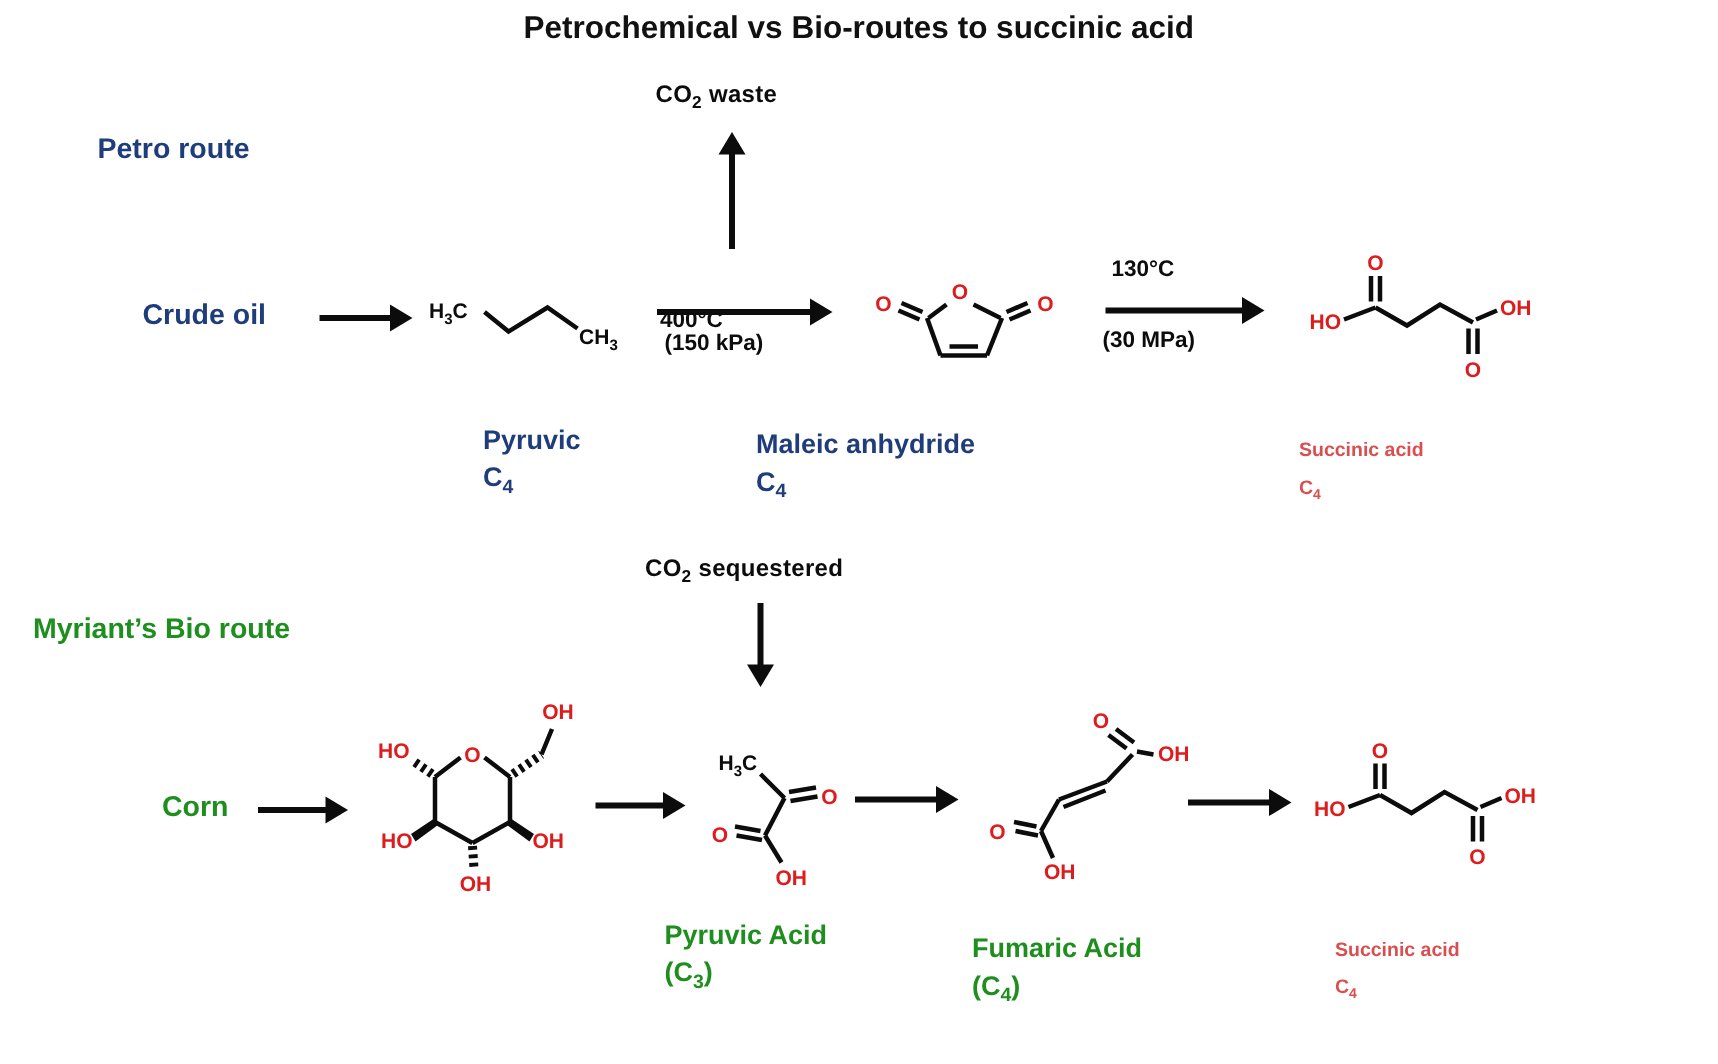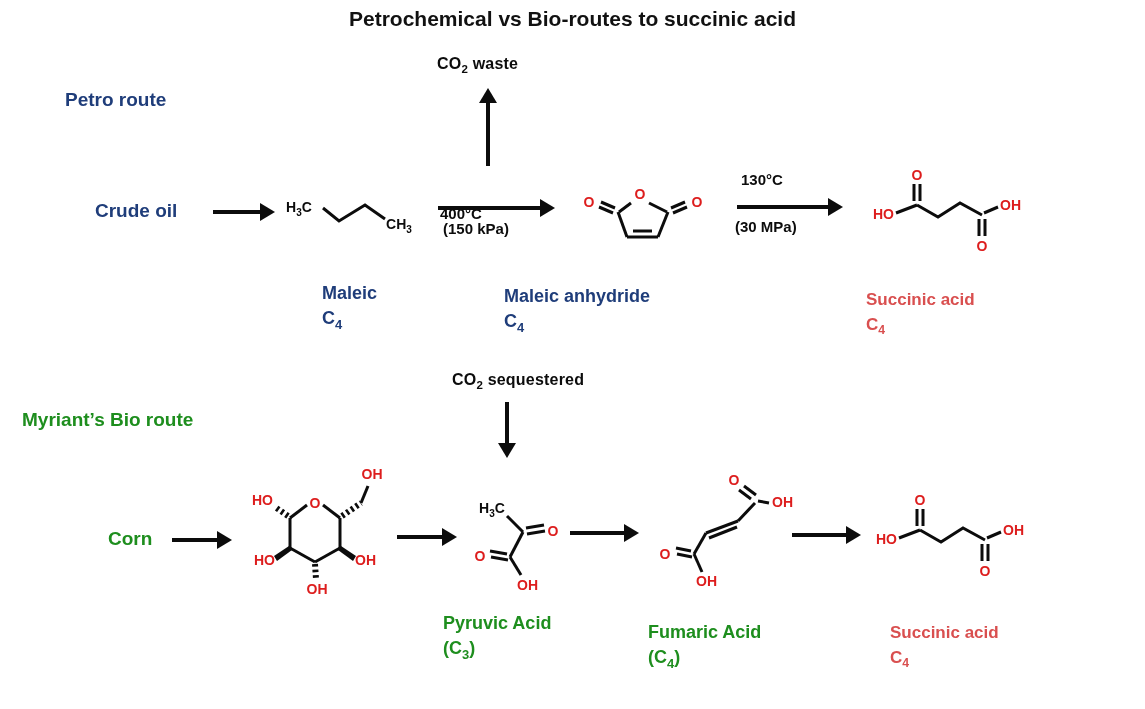--- a/index.html
+++ b/index.html
@@ -16,21 +16,21 @@
   .route.petro{color:var(--navy);}
   .route.bio{color:var(--green);}
   .feed{font-size:19px; font-weight:bold;}
   .feed.petro{color:var(--navy);}
   .feed.bio{color:var(--green);}
   .co2{font-size:16px; font-weight:bold; color:#0c0c0c; letter-spacing:.2px;}
   .cond{font-size:15px; font-weight:bold; color:#0c0c0c;}
   .clabel{font-size:18px; font-weight:bold; line-height:25px;}
   .clabel.navy{color:var(--navy);}
   .clabel.green{color:var(--green);}
-  .clabel.red{color:var(--label_red); font-size:17px;}
+  .clabel.red{color:var(--label_red); font-size:13px;}
   sub{font-size:0.72em;}
 
   
   .hline{position:absolute; height:4px; background:var(--ink);}
   .hline::after{content:""; position:absolute; right:-14px; top:50%; transform:translateY(-50%);
     border-top:9px solid transparent; border-bottom:9px solid transparent; border-left:15px solid var(--ink);}
   .vline{position:absolute; width:4px; background:var(--ink);}
   .vline.up::before{content:""; position:absolute; top:-14px; left:50%; transform:translateX(-50%);
     border-left:9px solid transparent; border-right:9px solid transparent; border-bottom:15px solid var(--ink);}
   .vline.down::after{content:""; position:absolute; bottom:-14px; left:50%; transform:translateX(-50%);
@@ -104,33 +104,33 @@
       <path class="bond" d="M125,56 L125,73"></path>
       <path class="bond" d="M124,50 L138,44"></path>
     </g>
     <text x="34" y="56" text-anchor="end" class="atomR">HO</text>
     <text x="57" y="17" text-anchor="middle" class="atomR">O</text>
     <text x="122" y="88" text-anchor="middle" class="atomR">O</text>
     <text x="140" y="47" class="atomR">OH</text>
   </svg>
 
   <div class="abs clabel navy" style="left:322px; top:281px;">
-    <div>Maleic</div>
+    <div>Pyruvic</div>
     <div><span></span><span>C</span><sub>4</sub><span></span></div>
   </div>
   <div class="abs clabel navy" style="left:504px; top:284px;">
     <div>Maleic anhydride</div>
     <div><span></span><span>C</span><sub>4</sub><span></span></div>
   </div>
   <div class="abs clabel red" style="left:866px; top:287px;">
     <div>Succinic acid</div>
     <div><span></span><span>C</span><sub>4</sub><span></span></div>
   </div>
 
-  <div class="abs co2" style="left:452px; top:371px;"><span>CO</span><sub>2</sub><span> sequestered</span></div>
+  <div class="abs co2" style="left:430px; top:371px;"><span>CO</span><sub>2</sub><span> sequestered</span></div>
   <div class="vline down" style="left:505px; top:402px; height:42px;"></div>
 
   <div class="abs route bio" style="left:22px; top:409px;text-align:right;">Myriant’s Bio route</div>
 
   <div class="abs feed bio" style="left:108px; top:528px;">Corn</div>
   <div class="hline" style="left:172px; top:538px; width:46px;"></div>
 
   <svg class="abs" style="left:235px; top:455px;" width="160" height="150" viewBox="0 0 160 150">
     <g>
       <path class="bond" d="M72,50 L55,63"></path>

